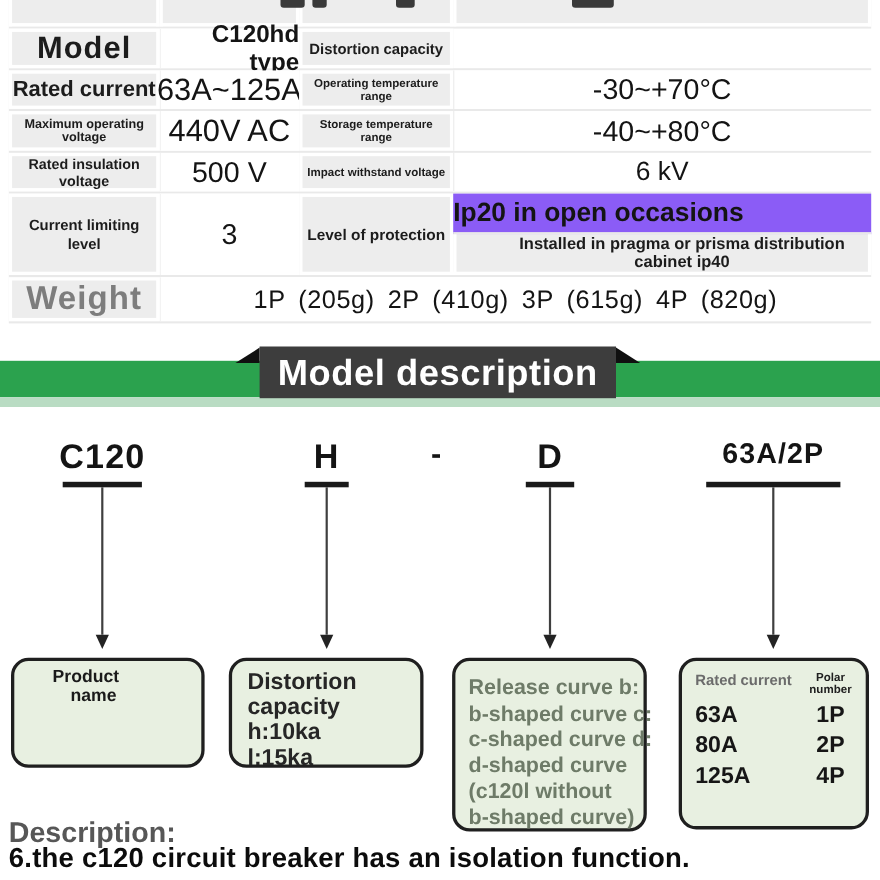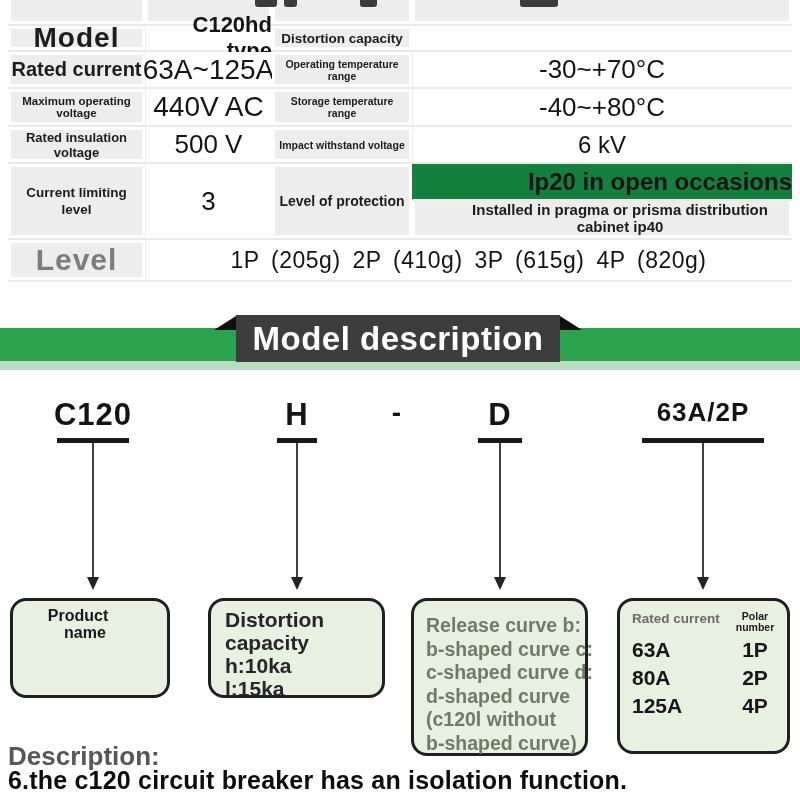--- a/index.html
+++ b/index.html
@@ -3,21 +3,21 @@
 <meta charset="utf-8">
 <style>
   html,body { margin:0; padding:0; background:#fff; }
   .page { position:relative; width:800px; height:800px; background:#ffffff;
           font-family:"Liberation Sans", sans-serif; overflow:hidden; }
 
   
   .spec-table { position:absolute; top:0; left:8px; width:784px; }
   .trow { display:flex; box-sizing:border-box; border-top:2px solid #e9e9e9; }
   .trow.r0 { border-top:none; height:24px; position:relative; }
-  .r1{height:26px} .r2{height:37px} .r3{height:38px} .r4{height:37px}
+  .r1{height:38px} .r2{height:37px} .r3{height:38px} .r4{height:37px}
   .r5{height:76px} .r6{height:44px; border-bottom:2px solid #e9e9e9;}
   .cell { box-sizing:border-box; display:flex; flex-direction:column; align-items:center;
           justify-content:center; text-align:center; position:relative; }
   .c1{width:137px} .c2{width:127px} .c3{width:140px} .c4{width:380px}
   .cmerged{width:647px}
   .lab { background:#ededed; border:3px solid #ffffff; }
   .r0 .lab { border-top-width:0; }
   .val { background:#ffffff; box-shadow: inset 1px 0 0 #ececec; }
   .lab span { font-weight:bold; color:#1c1c1c; }
   .val span { color:#141414; }
@@ -27,21 +27,21 @@
   .fl-md{font-size:13px;}
   .fl-two{font-size:13.5px; line-height:17px;}
   .fl-weight{font-size:30px; color:#7d7d7d !important; letter-spacing:1px;}
   .fr-lab1{font-size:13.5px;}
   .fr-sm{font-size:10.5px;}
   .fr-two{font-size:14px; line-height:17px;}
   .fv-bold22{font-size:22px; font-weight:bold;text-align:right;}
   .fv-28{font-size:28px;} .fv-26{font-size:26px;} .fv-24{font-size:24px;}
   .col4split { padding:0; display:flex; flex-direction:column; align-items:stretch; }
   .sub-top { height:44px; box-sizing:border-box; border-bottom:2px solid #e9e9e9;
-             display:flex; align-items:center; justify-content:flex-end; background:#15803d; }
+             display:flex; align-items:center; justify-content:flex-start; background:#8b5cf6; }
   .sub-top span { font-size:24px; font-weight:bold; color:#141414; }
   .sub-bottom { flex:1; background:#ededed; border:3px solid #fff; border-top:none;
                 display:flex; align-items:center; justify-content:center; }
   .sub-bottom span { font-size:15px; font-weight:bold; color:#1c1c1c;padding-left:36px; }
   .wval { font-size:23px; word-spacing:5px; letter-spacing:0.5px; }
   .smudge { position:absolute; top:0; height:7px; background:#3a3a3a; border-radius:0 0 3px 3px; }
   .sm1{left:247px;width:22px} .sm2{left:276px;width:13px} .sm3{left:352px;width:17px} .sm4{left:512px;width:38px}
 
   
   .green-band { position:absolute; left:0; top:328px; width:800px; height:33px; background:#2ba24e; }
@@ -59,21 +59,21 @@
   .cp1{left:93px} .cp2{left:297px} .cpdash{left:397px; font-size:28px;} .cp3{left:500px} .cp4{left:703px; font-size:26px;}
   .ul { position:absolute; top:438px; height:5px; background:#1a1a1a; transform:translateX(-50%); }
   .ul1{left:93px;width:72px} .ul2{left:297px;width:40px} .ul3{left:500px;width:44px} .ul4{left:703px;width:122px}
   .stem { position:absolute; top:443px; width:2px; height:134px; background:#3f3f3f; }
   .st1{left:92px} .st2{left:296px} .st3{left:499px} .st4{left:702px}
   .ah { position:absolute; top:577px; width:0; height:0;
         border-left:6px solid transparent; border-right:6px solid transparent; border-top:13px solid #232323; }
   .ah1{left:87px} .ah2{left:291px} .ah3{left:494px} .ah4{left:697px}
 
   .gbox { position:absolute; background:#e8f0e1; border:3px solid #1f1f1f; border-radius:16px; box-sizing:border-box; }
-  .box-product  { left:10px;  top:598px; width:160px; height:100px; }
+  .box-product  { left:10px;  top:598px; width:176px; height:100px; }
   .box-capacity { left:208px; top:598px; width:177px; height:100px; }
   .box-curve    { left:411px; top:598px; width:177px; height:158px; }
   .box-rating   { left:617px; top:598px; width:173px; height:156px; }
   .box-product .line { font-weight:bold; font-size:16px; line-height:17px; color:#1a1a1a;
                        width:130px; text-align:center; }
   .box-product .l1 { margin-top:6px; }
   .box-product .l2 { text-indent:14px; }
   .box-capacity .line { font-weight:bold; font-size:21px; line-height:23px; color:#262626; margin-left:14px; }
   .box-capacity .l1 { margin-top:7px; }
   .box-curve .line { font-weight:bold; font-size:19.5px; line-height:23.5px; color:#6e7b68; margin-left:12px; white-space:nowrap; }
@@ -179,21 +179,21 @@
             <span>Ip20 in open occasions</span>
           </div>
         <div class="sub-bottom">
             <span>Installed in pragma or prisma distribution cabinet ip40</span>
           </div>
       </div>
     </div>
 
     <div class="trow r6">
       <div class="cell lab c1">
-          <span class="fl-weight">Level</span>
+          <span class="fl-weight">Weight</span>
         </div>
       <div class="cell val cmerged">
           <span class="wval">1P (205g) 2P (410g) 3P (615g) 4P (820g)</span>
         </div>
     </div>
   </div>
 
   <div class="green-band"></div>
   <div class="green-band-light"></div>
   <div class="fold fold-left"></div>

